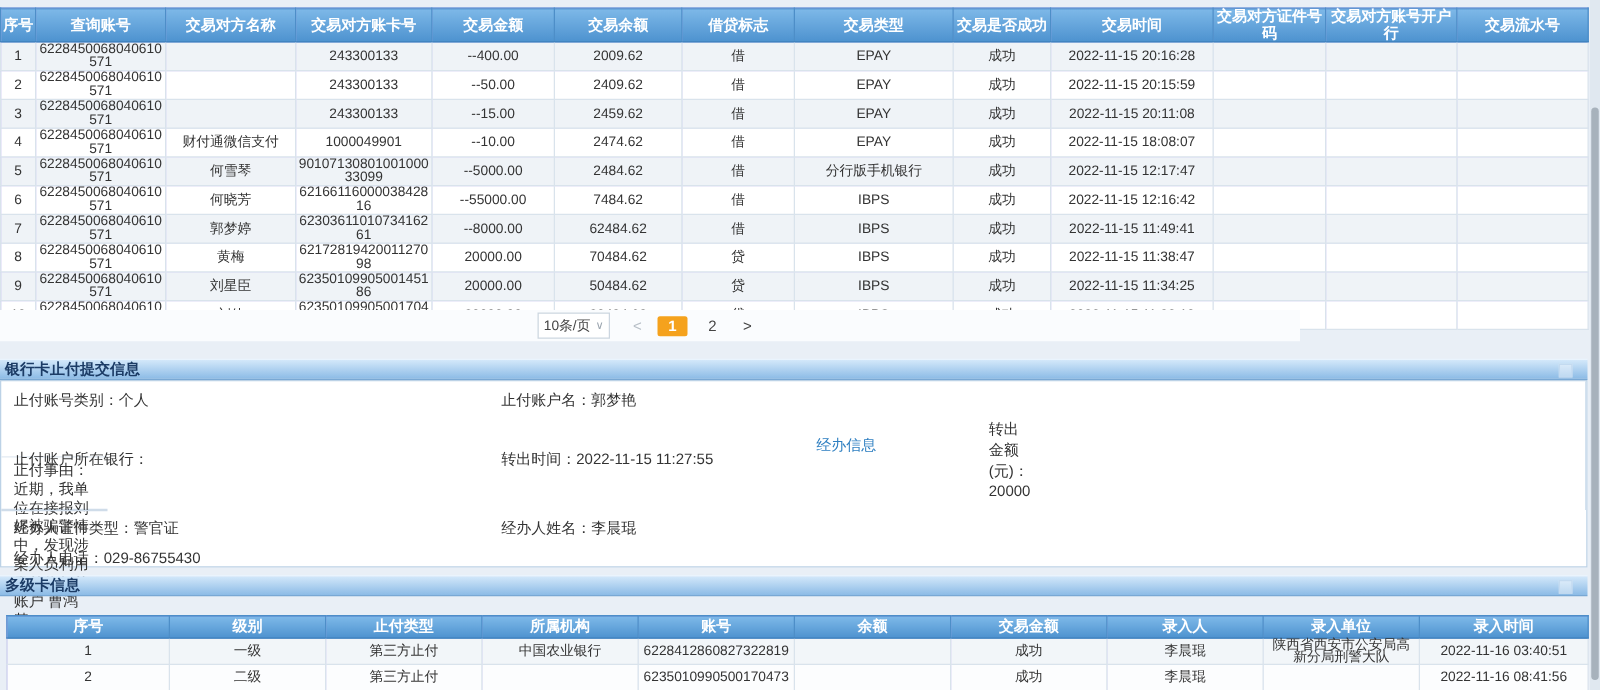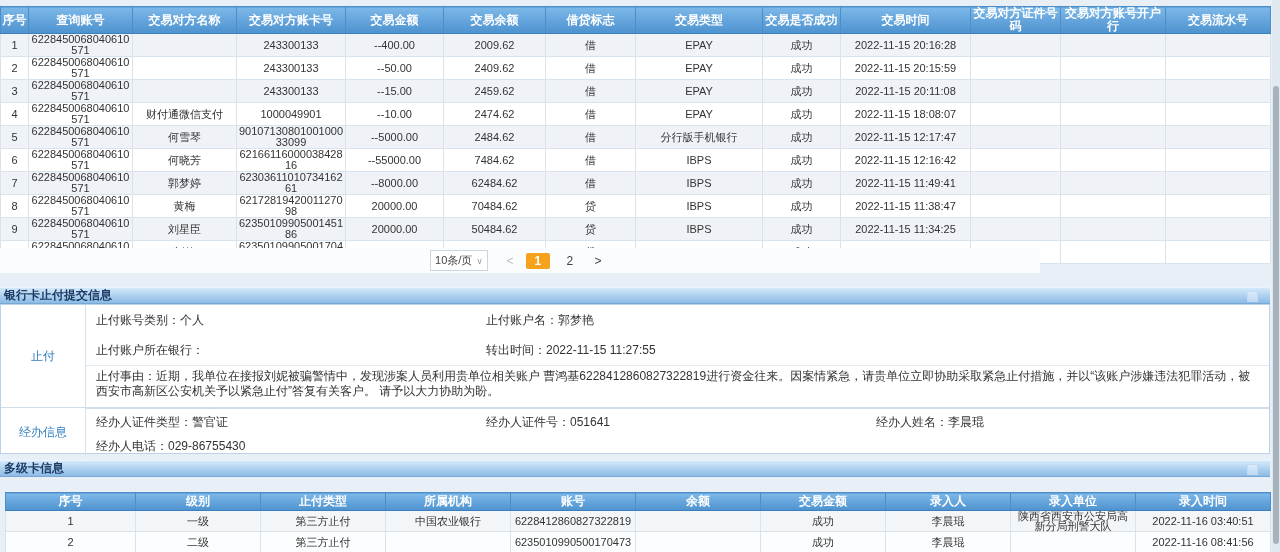--- a/index.html
+++ b/index.html
@@ -264,37 +264,36 @@
     <span class="pager-btn pager-page">2</span>
     <span class="pager-btn">&gt;</span>
   </div>
 
   <div class="section-bar" style="top:287px;">
     <span>银行卡止付提交信息</span>
     <span class="collapse-box"></span>
   </div>
 
   <div class="stop-content">
-    <div class="group-label g1">止付</div>
     <div class="g1">
       <div class="field-row row-a">
         <span>止付账号类别：个人</span>
         <span>止付账户名：郭梦艳</span>
       </div>
       <div class="field-row row-b">
         <span>止付账户所在银行：</span>
         <span>转出时间：2022-11-15 11:27:55</span>
+        <span>转出金额(元)：20000</span>
       </div>
       <div class="row-reason">止付事由：近期，我单位在接报刘妮被骗警情中，发现涉案人员利用贵单位相关账户 曹鸿基6228412860827322819进行资金往来。因案情紧急，请贵单位立即协助采取紧急止付措施，并以“该账户涉嫌违法犯罪活动，被西安市高新区公安机关予以紧急止付”答复有关客户。 请予以大力协助为盼。</div>
     </div>
     <div class="group-label">经办信息</div>
     <div class="g2-rows">
       <div class="field-row row-d">
         <span>经办人证件类型：警官证</span>
-        <span>经办人证件号：051641</span>
         <span>经办人姓名：李晨琨</span>
       </div>
       <div class="field-row row-e">
         <span>经办人电话：029-86755430</span>
       </div>
     </div>
   </div>
 
   <div class="section-bar" style="top:460px;">
     <span>多级卡信息</span>

